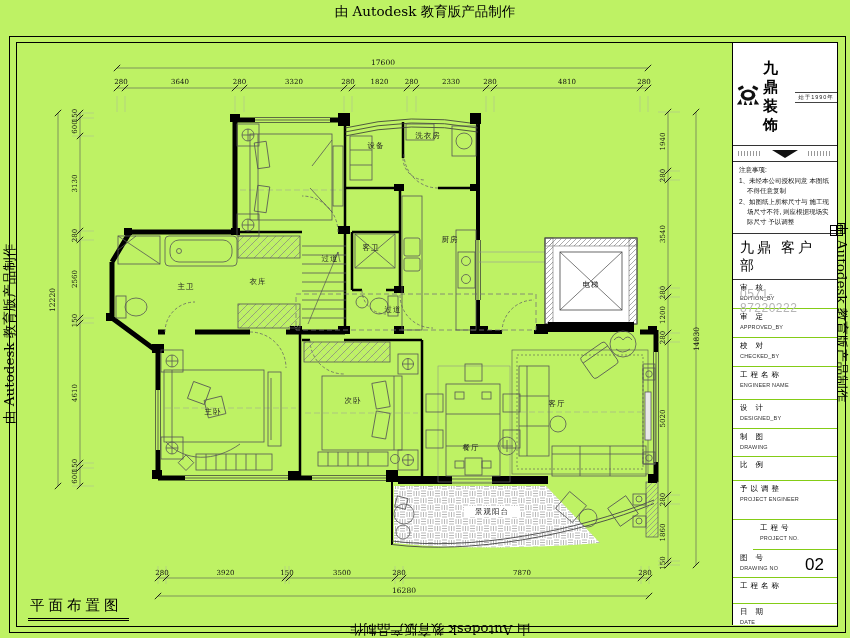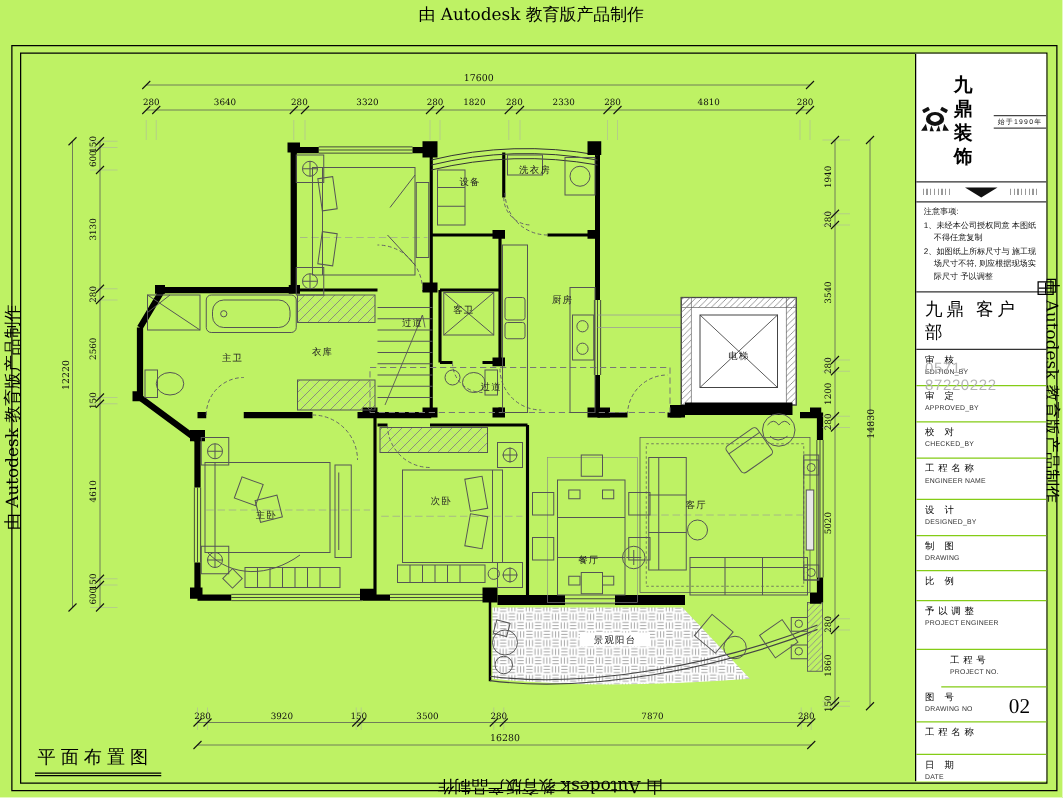--- a/index.html
+++ b/index.html
@@ -27,21 +27,21 @@
   #tb-notes{height:74px;padding:3px 6px;font-size:6.5px;line-height:1.55;color:#111;}
   .note-item{padding-left:8px;text-indent:-8px;margin-top:1px;}
   #tb-dept{height:46px;padding:5px 7px;}
   #tb-dept-name{font-size:14px;letter-spacing:3px;}
   #tb-phone{font-size:12px;color:#b5b5b5;letter-spacing:.5px;margin-top:12px;font-family:Liberation Sans, sans-serif;}
   #tb-rows{flex:1;display:flex;flex-direction:column;}
   .tbrow{border-bottom:1px solid #84cc16;box-sizing:border-box;padding:3px 7px 0 7px;display:flex;justify-content:space-between;align-items:flex-start;}
   .tbrow:last-child{border-bottom:none;}
   .tb-cn{font-size:7.5px;letter-spacing:3px;color:#000;}
   .tb-en{font-size:5.5px;color:#333;margin-top:2px;letter-spacing:.2px;}
-  .tb-val{font-family:Liberation Serif, serif;font-size:17px;color:#000;margin-right:6px;align-self:center;margin-left:15px;}
+  .tb-val{font-family:Liberation Sans, sans-serif;font-size:17px;color:#000;margin-right:6px;align-self:center;margin-left:15px;}
   #plotmark{position:absolute;left:830px;top:225px;width:11px;height:9px;border:1px solid #000;background:
     linear-gradient(#000,#000) center/1px 100% no-repeat,
     linear-gradient(#000,#000) center/100% 1px no-repeat;}
   #plan-title{position:absolute;left:28px;top:596px;font-size:14.5px;letter-spacing:4px;
               border-bottom:3px double #000;padding:0 6px 3px 2px;}
 </style>
 </head>
 <body>
 
 <div id="canvas">

